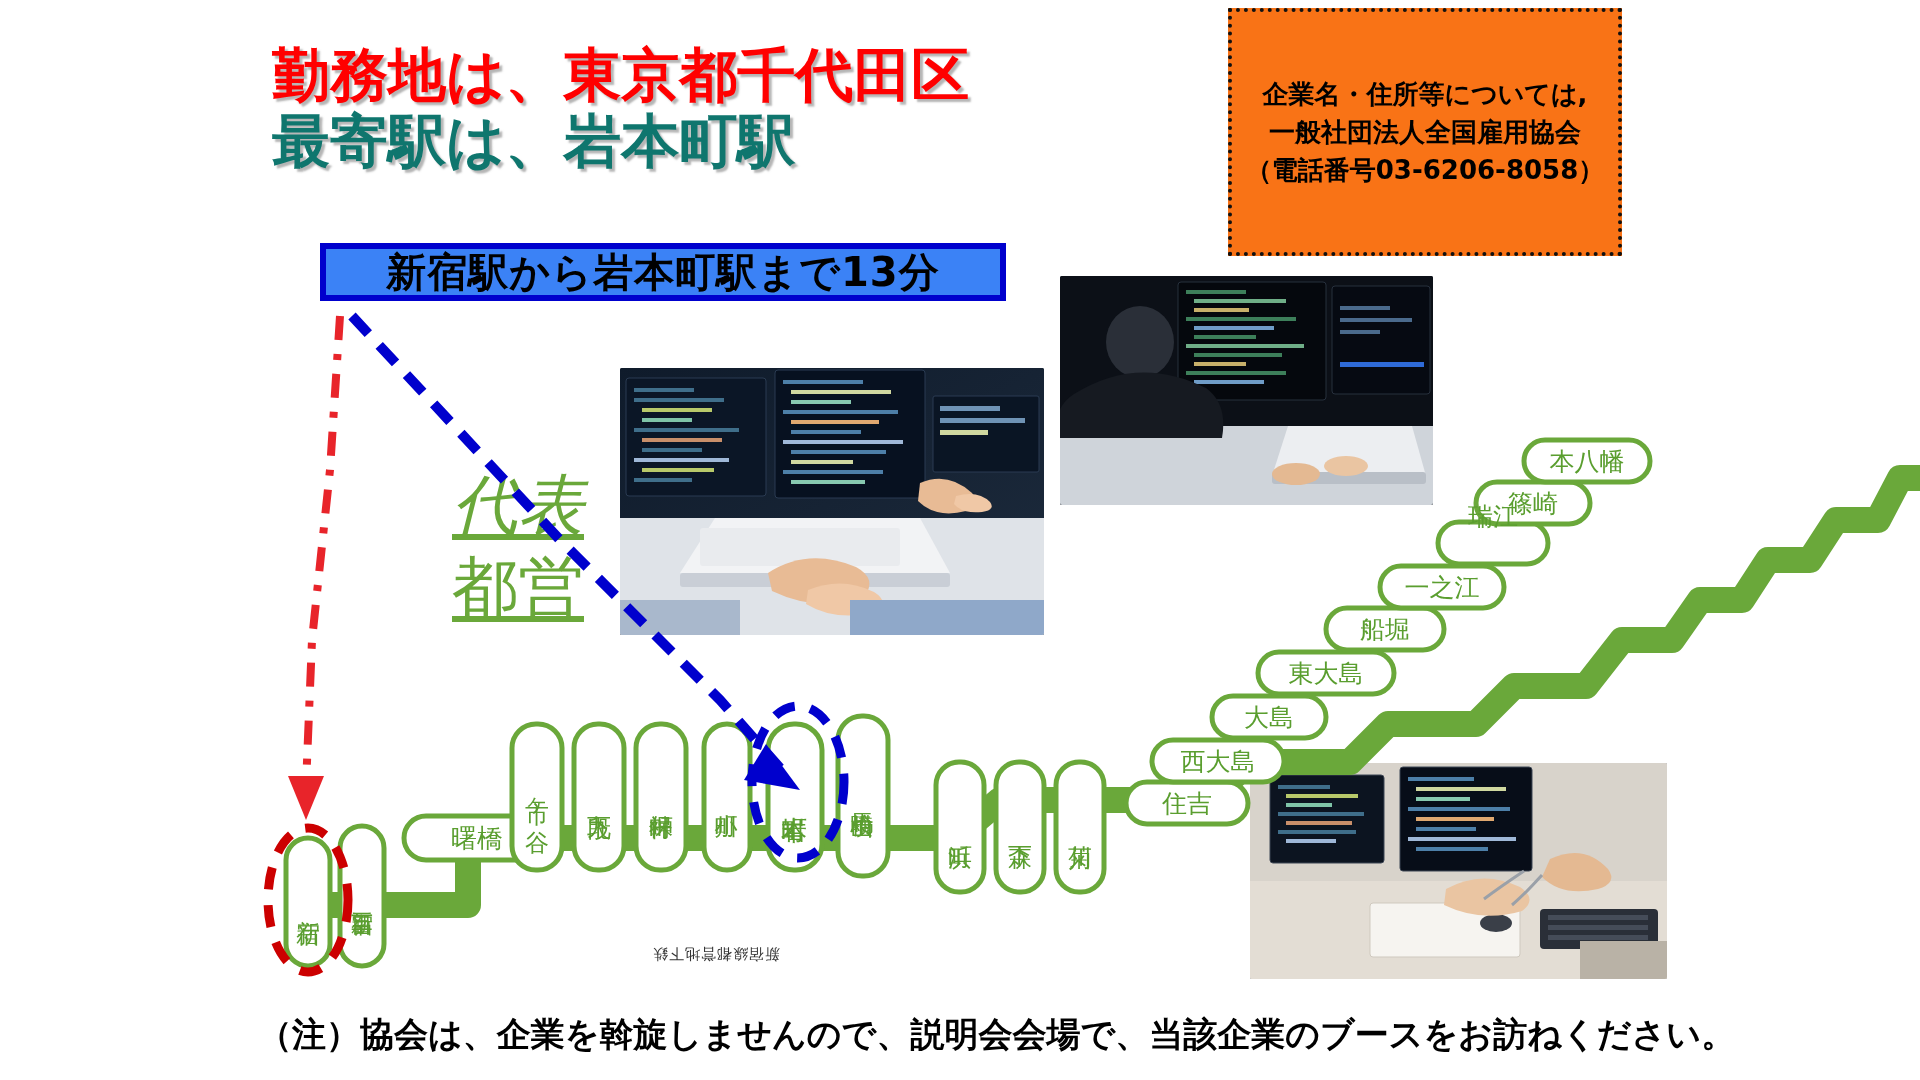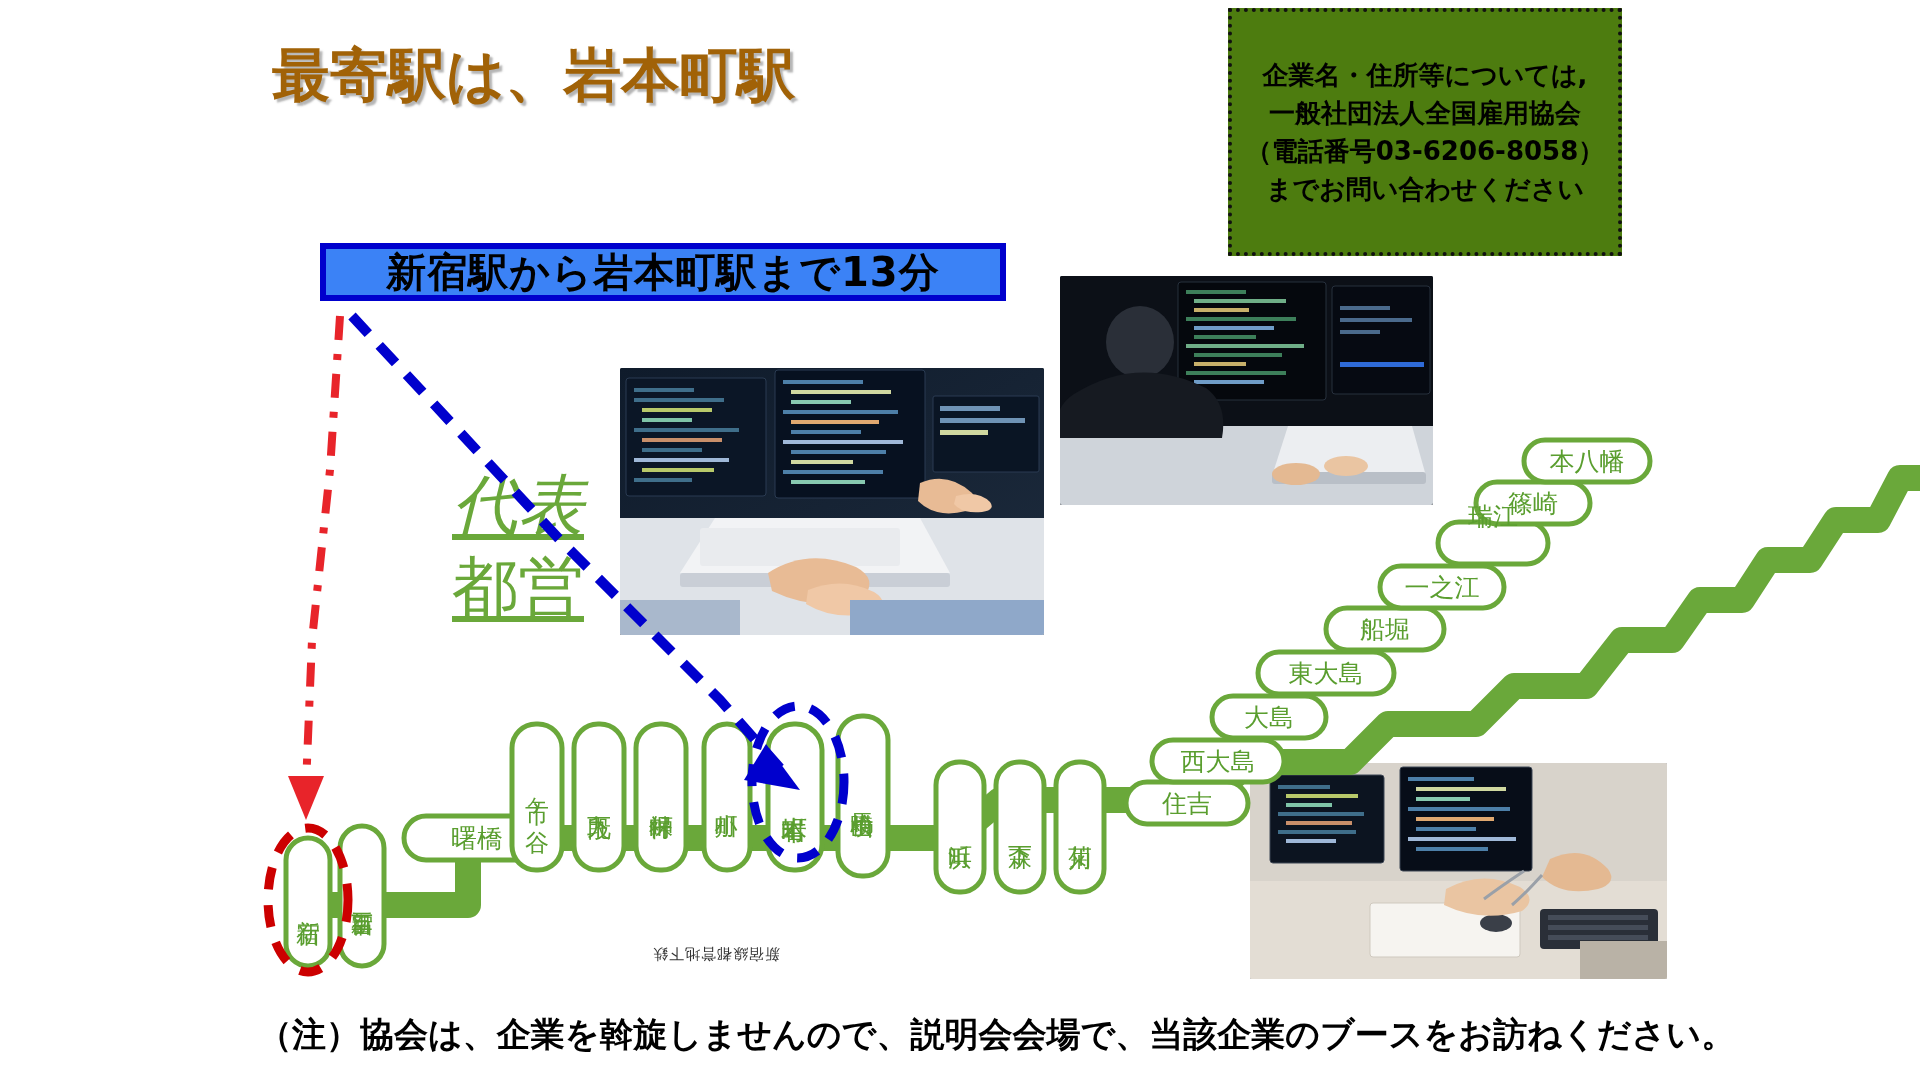--- a/index.html
+++ b/index.html
@@ -12,38 +12,38 @@
   .abs{position:absolute;}
 
   
   #title-block{left:272px;top:42px;width:900px;}
   .title-line{
     font-weight:bold;font-size:58px;line-height:66px;
     letter-spacing:0px;white-space:nowrap;
     text-shadow:3px 3px 2px rgba(120,120,120,.55);
   }
   .title-red{color:#ff0000;}
-  .title-black{color:#a16207;}
+  .title-black{color:#0f766e;}
 
   
   #route-time-box{
     left:320px;top:243px;width:686px;height:58px;
     border:6px solid #0000cd;background:#3b82f6;
     display:flex;align-items:center;justify-content:center;
     box-sizing:border-box;
   }
   #route-time-box .txt{
     font-weight:bold;font-size:40px;color:#000;white-space:nowrap;
     letter-spacing:1px;
   }
 
   
   #info-box{
     left:1228px;top:8px;width:394px;height:248px;
-    background:#4d7c0f;border:4px dotted #111111;
+    background:#f97316;border:4px dotted #111111;
     box-sizing:border-box;
     display:flex;flex-direction:column;align-items:center;justify-content:center;
     gap:4px;
   }
   #info-box .ln{
     font-weight:bold;font-size:26px;color:#000;white-space:nowrap;line-height:34px;
   }
 
   
   .watermark{
@@ -80,32 +80,32 @@
   }
   #flip-text{
     left:652px;top:944px;font-size:15px;color:#333;
     transform:rotate(180deg);white-space:nowrap;letter-spacing:1px;
   }
 </style>
 </head>
 <body>
 
 <div id="title-block" class="abs">
+  <div class="title-line title-red">勤務地は、東京都千代田区</div>
   <div class="title-line title-black">最寄駅は、岩本町駅</div>
 </div>
 
 <div id="route-time-box" class="abs">
   <span class="txt">新宿駅から岩本町駅まで13分</span>
 </div>
 
 <div id="info-box" class="abs">
   <div class="ln">企業名・住所等については,</div>
   <div class="ln">一般社団法人全国雇用協会</div>
   <div class="ln">（電話番号03-6206-8058）</div>
-  <div class="ln">までお問い合わせください</div>
 </div>
 
 <div id="wm1" class="abs watermark">代表</div>
 <div id="wm2" class="abs watermark">都営</div>
 
 <div id="photo-left" class="abs photo">
   <svg width="424" height="267" viewBox="0 0 424 267" xmlns="http://www.w3.org/2000/svg" aria-hidden="true">
     <defs>
       <linearGradient id="pg1" x1="0" y1="0" x2="1" y2="1">
         <stop offset="0" stop-color="#0f1b2b"></stop>

